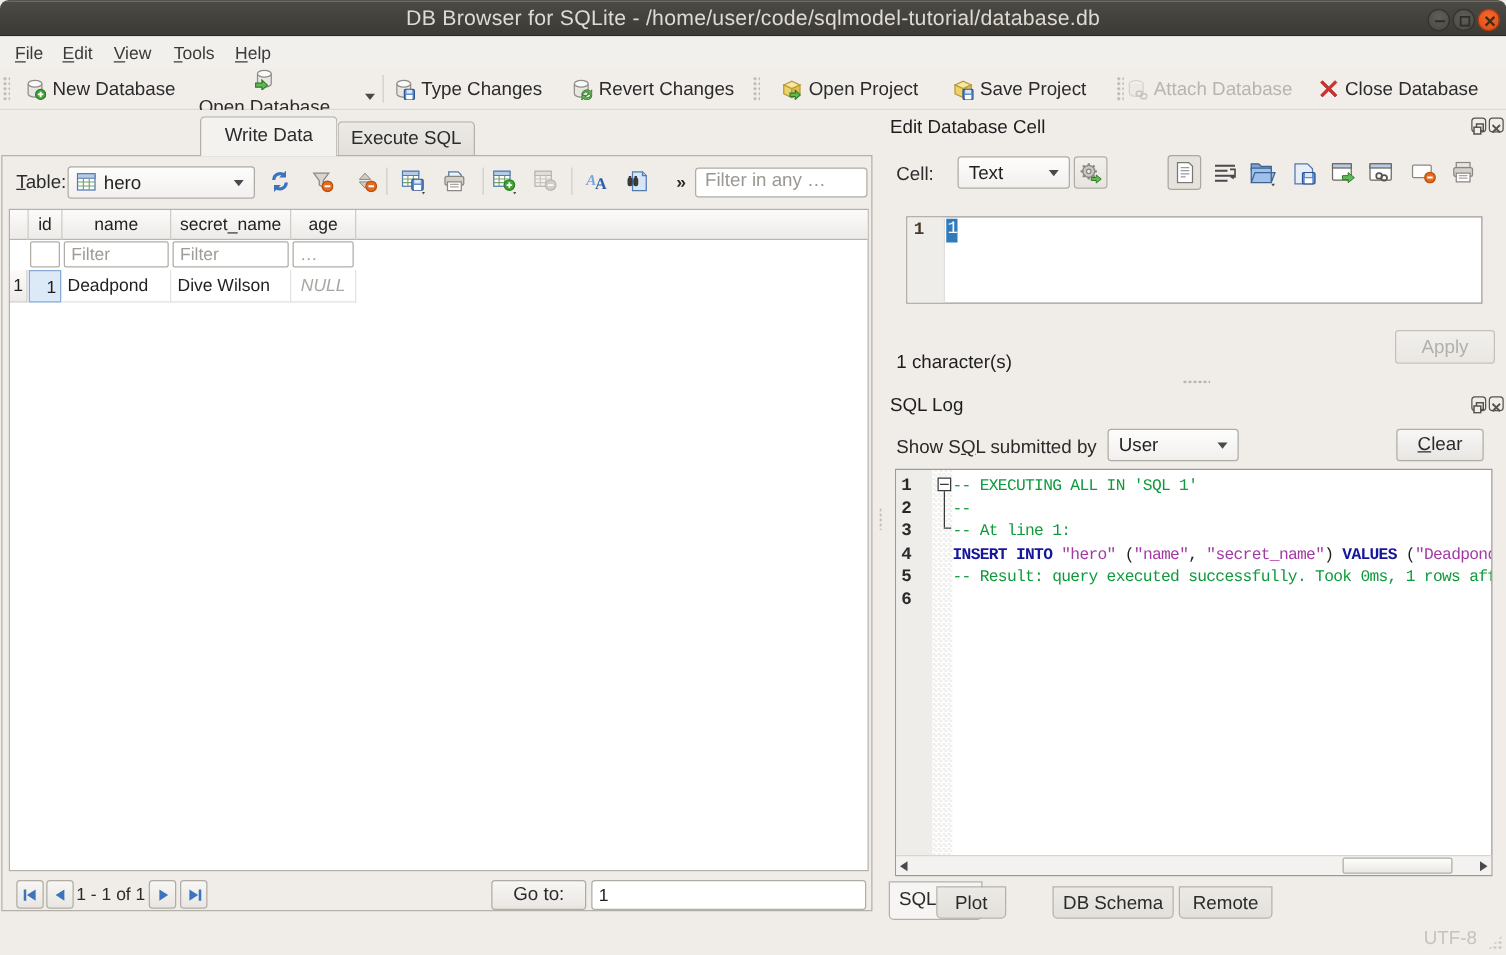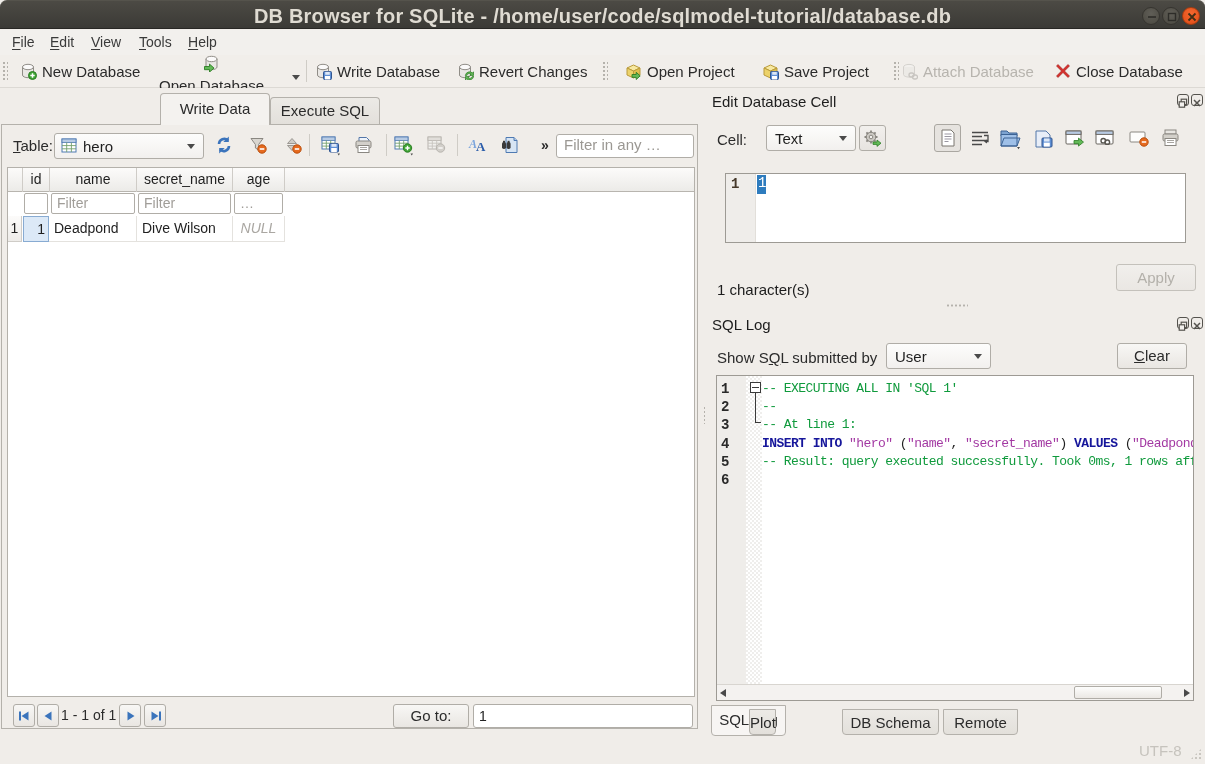--- a/index.html
+++ b/index.html
@@ -4,21 +4,21 @@
 <style>
 * { margin:0; padding:0; box-sizing:border-box; }
 html,body { width:1205px; height:764px; }
 body { font-family:"Liberation Sans",sans-serif; background:#f0ede9; position:relative; overflow:hidden; font-size:14px; color:#1f1f1f; }
 .abs { position:absolute; }
 
 #titlebar { position:absolute; left:0; top:0; width:1205px; height:29px;
   background:linear-gradient(#4c4a44,#3b3a36);
   border-top:1px solid #55534c; border-bottom:1px solid #282724; border-radius:7px 7px 0 0; }
 #titletext { position:absolute; top:4px; left:0; width:100%; text-align:center;
-  color:#dfdbd2; font-weight:bold; font-size:20px; letter-spacing:0.2px; }
+  color:#dfdbd2; font-weight:normal; font-size:17px; letter-spacing:0.2px; }
 .winbtn { position:absolute; top:6px; width:18px; height:18px; border-radius:50%;
   background:radial-gradient(circle at 50% 35%, #605e57, #4a4840); border:1px solid #36342f; }
 .winbtn svg { position:absolute; left:2px; top:2px; }
 #btn-close { background:radial-gradient(circle at 50% 35%, #f4682f, #df4b16); border:1px solid #a63c10; }
 
 #menubar { position:absolute; left:0; top:30px; width:1205px; height:25px; background:#f2f0ed; }
 #menubar span { position:absolute; top:4px; color:#3a3a3a; }
 #menubar u { text-decoration-thickness:1px; text-underline-offset:2px; }
 
 #toolbar { position:absolute; left:0; top:55px; width:1205px; height:33px; background:#f1eeea; border-bottom:1px solid #dcd9d4; }
@@ -122,21 +122,21 @@
   <div style="position:absolute;left:292px;top:20px;width:0;height:0;border-left:4px solid transparent;border-right:4px solid transparent;border-top:5px solid #4a4a4a;"></div>
   <div class="tsep" style="left:306px;"></div>
   <div class="tbtn" style="left:315px;">
       <svg width="17" height="17" viewBox="0 0 17 17">
         <path d="M2.5 4 v8 a5.5 2.7 0 0 0 11 0 V4" fill="#e9e7e4" stroke="#908d87"></path>
         <ellipse cx="8" cy="4" rx="5.5" ry="2.7" fill="#fbfafa" stroke="#908d87"></ellipse>
         <rect x="8.5" y="8.5" width="8" height="8" rx="1" fill="#5e8fd4" stroke="#31558f"></rect>
         <rect x="10.2" y="8.8" width="4.6" height="3" fill="#dce7f6"></rect>
         <rect x="10" y="13" width="5" height="3.5" fill="#fff"></rect>
       </svg>
-      <span>Write Database</span>
+      <span>Type Changes</span>
     </div>
   <div class="tbtn" style="left:457px;">
       <svg width="17" height="17" viewBox="0 0 17 17">
         <path d="M2.5 4 v8 a5.5 2.7 0 0 0 11 0 V4" fill="#e9e7e4" stroke="#908d87"></path>
         <ellipse cx="8" cy="4" rx="5.5" ry="2.7" fill="#fbfafa" stroke="#908d87"></ellipse>
         <path d="M8.3 12.6 a4.3 4.3 0 0 1 7.2-2.6 l1-1.2 v3.6 h-3.6 l1.2-1.1 a2.8 2.8 0 0 0-4.6 1.3 z" fill="#63b958" stroke="#2c7d24" stroke-width="0.7"></path>
         <path d="M16.7 13.2 a4.3 4.3 0 0 1-7.2 2.6 l-1 1.2 v-3.6 h3.6 l-1.2 1.1 a2.8 2.8 0 0 0 4.6-1.3 z" fill="#63b958" stroke="#2c7d24" stroke-width="0.7"></path>
       </svg>
       <span>Revert Changes</span>
     </div>
@@ -433,21 +433,21 @@
     <div class="abs" style="left:0;top:308px;width:476px;height:16px;background:#f4f2f0;border-top:1px solid #d8d5d0;">
       <div class="abs" style="left:3px;top:4px;width:0;height:0;border-top:4.5px solid transparent;border-bottom:4.5px solid transparent;border-right:6px solid #4a4a4a;"></div>
       <div class="abs" style="right:3px;top:4px;width:0;height:0;border-top:4.5px solid transparent;border-bottom:4.5px solid transparent;border-left:6px solid #4a4a4a;"></div>
       <div class="abs" style="left:357px;top:1px;width:88px;height:13px;background:linear-gradient(#fdfdfc,#ebe8e4);border:1px solid #b0ada7;border-radius:2px;"></div>
     </div>
   </div>
 
   <div class="abs" style="left:703px;top:318px;width:3px;height:18px;background-image:radial-gradient(circle,#b5b2ac 0.8px,transparent 1px);background-size:3px 4px;"></div>
 
   <div class="btab active" style="left:711px;top:617px;width:75px;height:31px;">SQL Log</div>
-  <div class="btab" style="left:749px;top:621px;width:27px;">Plot</div>
+  <div class="btab" style="left:749px;top:621px;width:56px;">Plot</div>
   <div class="btab" style="left:842px;top:621px;width:97px;">DB Schema</div>
   <div class="btab" style="left:943px;top:621px;width:75px;">Remote</div>
 </div>
 
 <div id="statusbar">
   <span style="position:absolute;left:1139px;top:6px;color:#c6c3bd;font-size:15px;">UTF-8</span>
   <div style="position:absolute;left:1190px;top:12px;width:12px;height:12px;background-image:radial-gradient(circle,#c9c6c0 1px,transparent 1.2px);background-size:4px 4px;clip-path:polygon(100% 0,100% 100%,0 100%);"></div>
 </div>
 
 </body></html>

